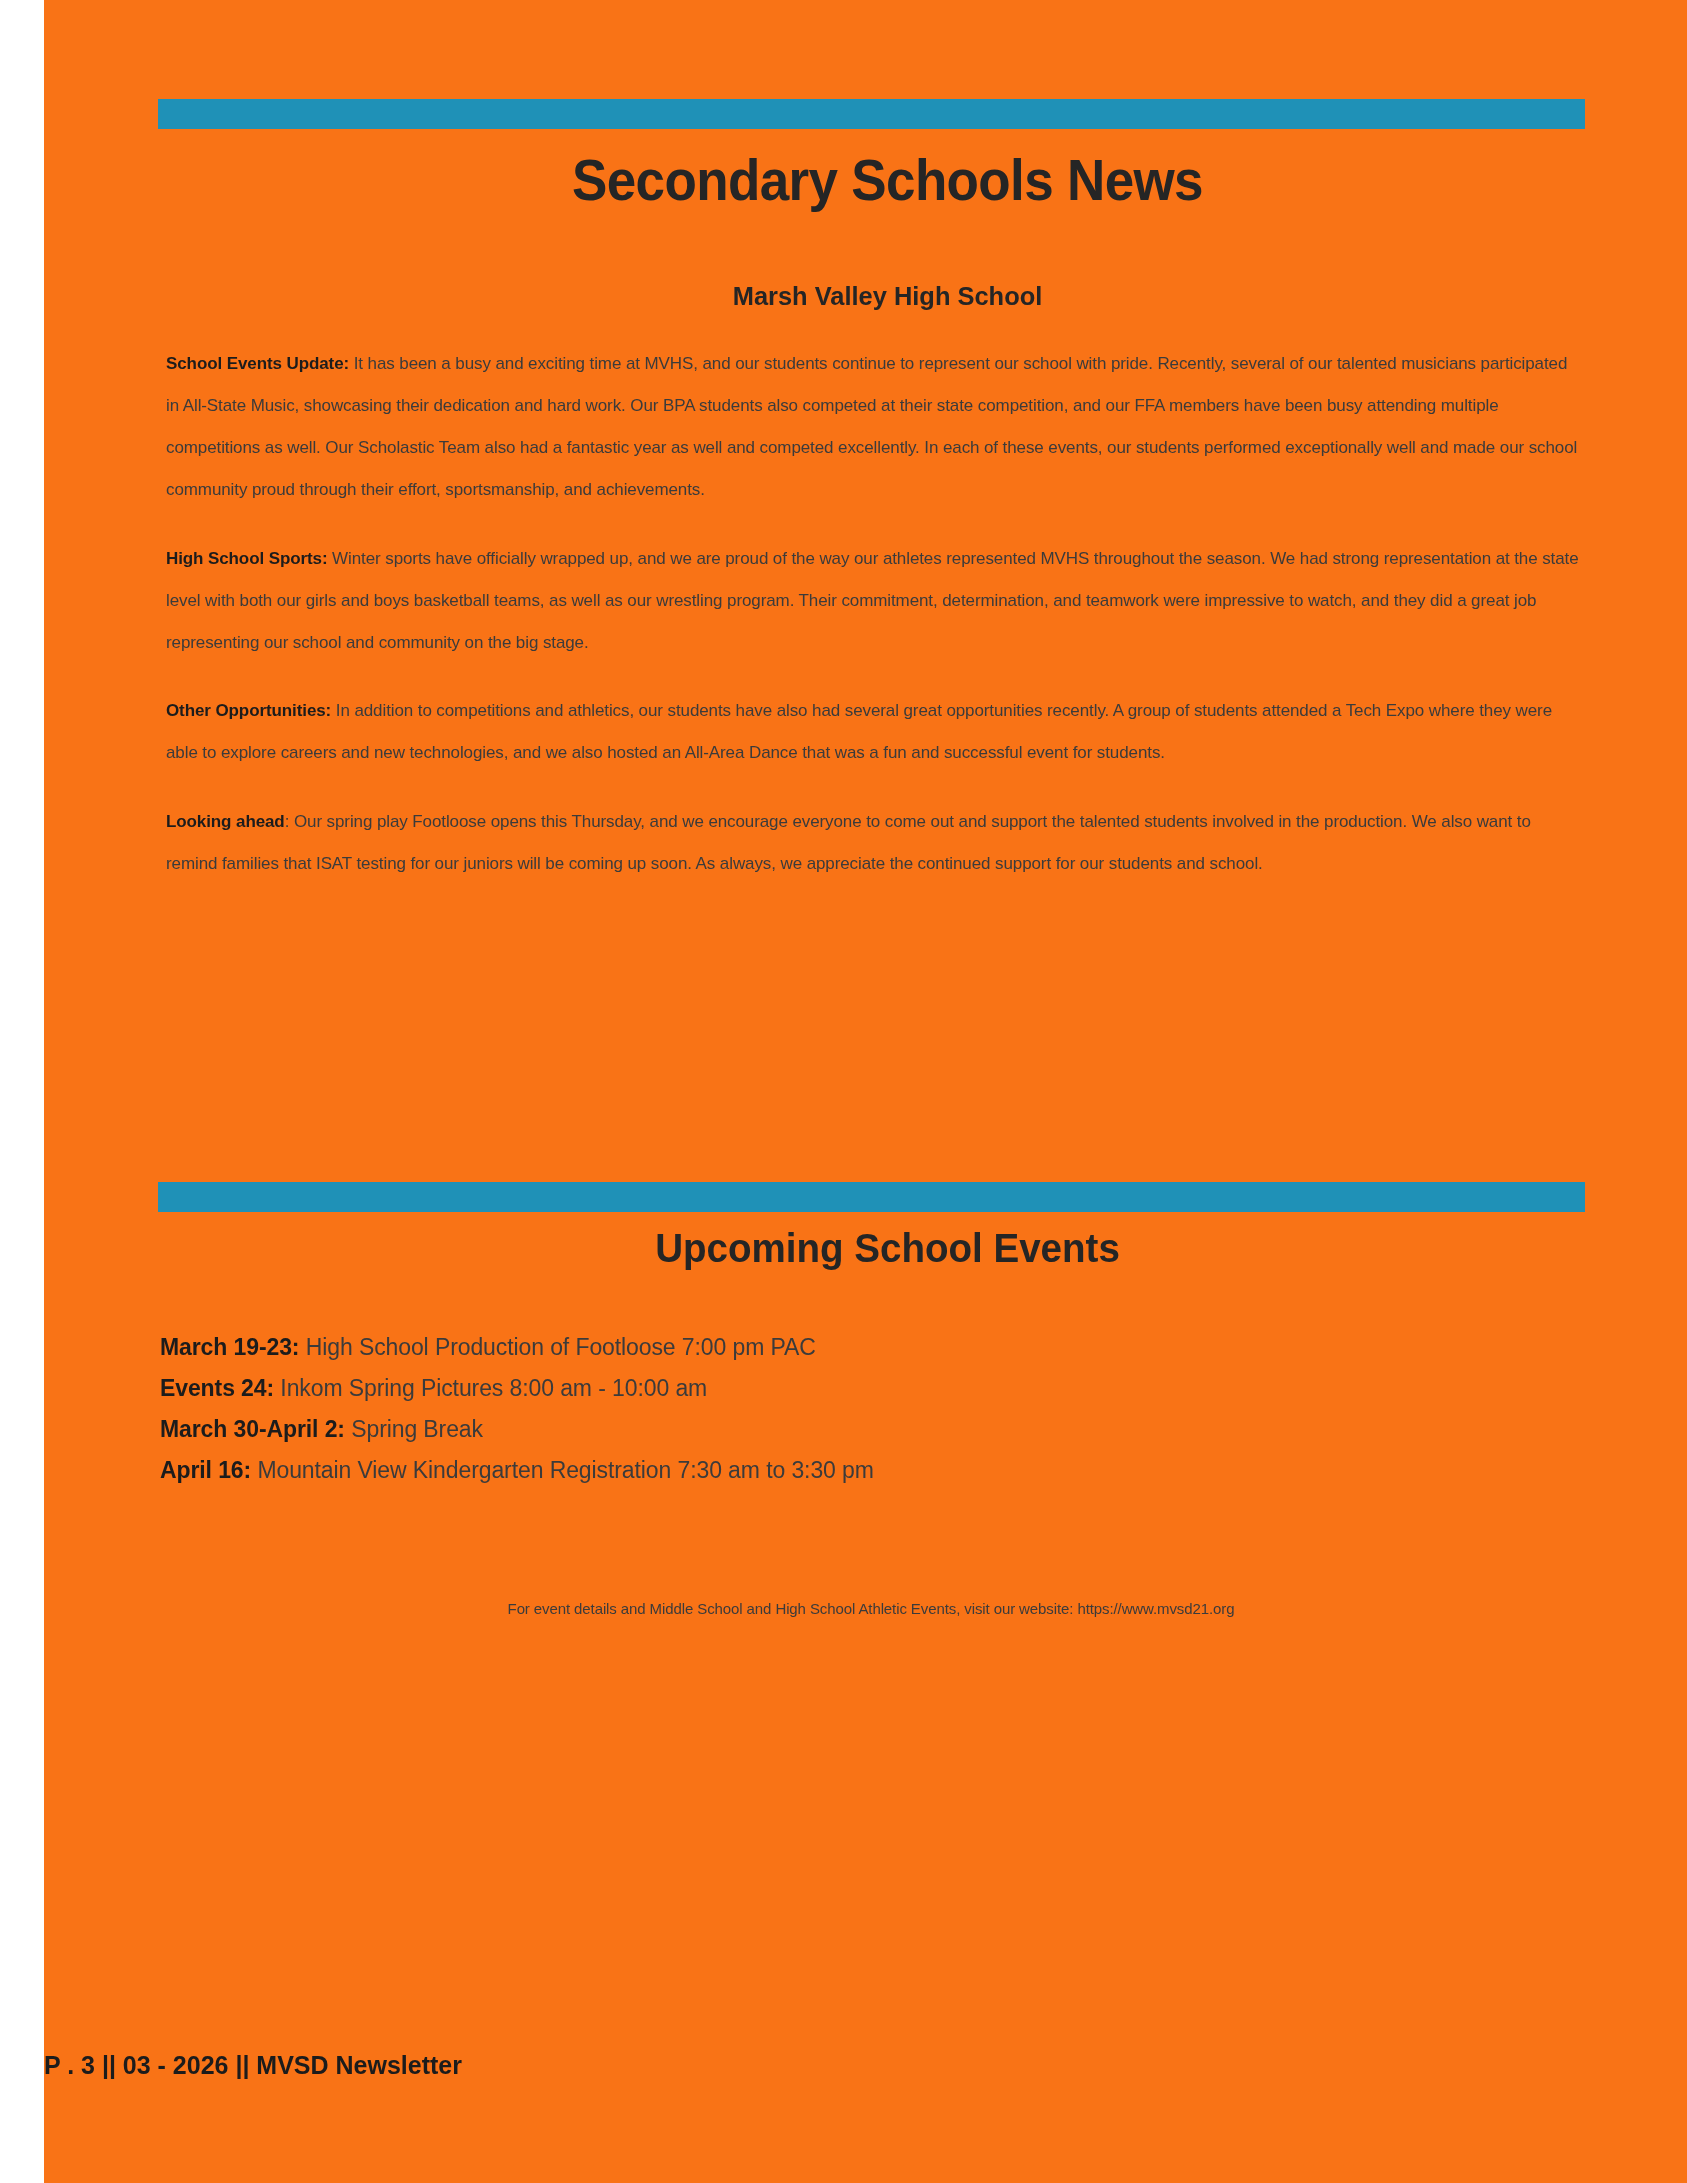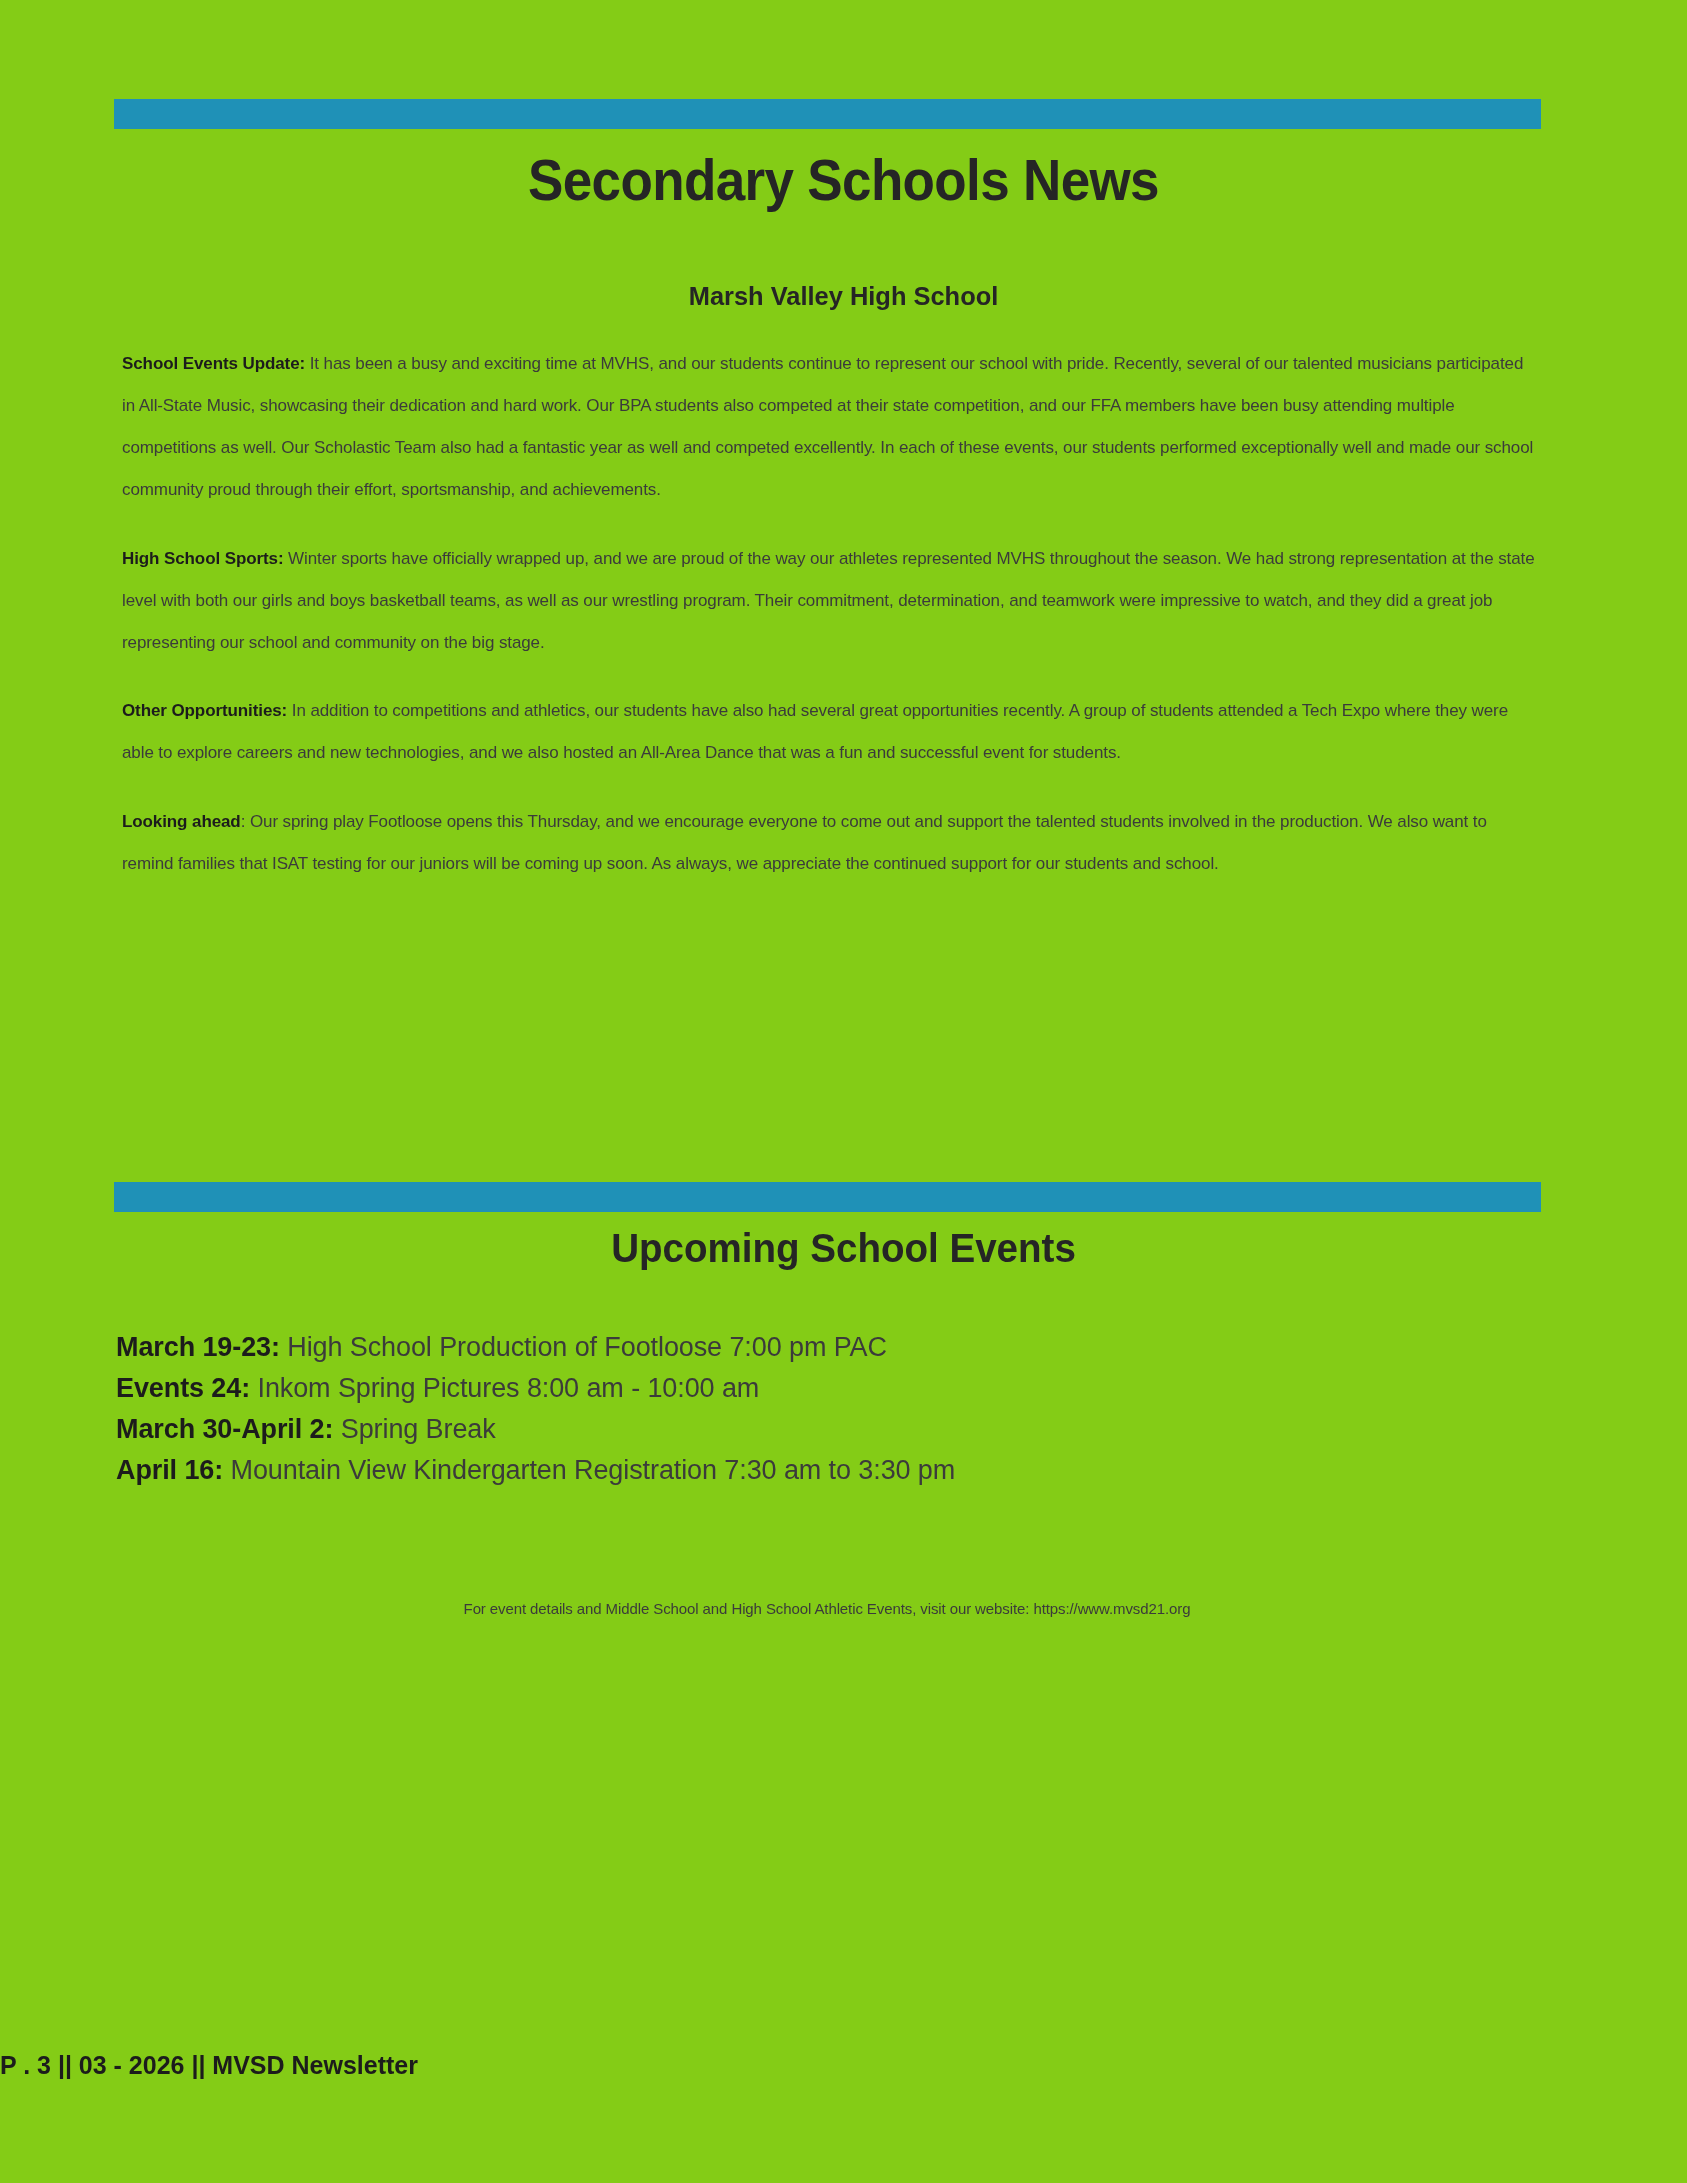--- a/index.html
+++ b/index.html
@@ -12,21 +12,22 @@
     height: 2183px;
     font-family: "Liberation Sans", sans-serif;
     color: #2a2a2a;
     position: relative;
     overflow: hidden;
   }
 
   .page {
     position: absolute;
     inset: 0;
-    background: #84cc16;
+    background: #f97316;
+    margin-left: 44px;
   }
 
   
   .rule {
     position: absolute;
     left: 114px;
     width: 1427px;
     height: 30px;
     background: #1F91B7;
   }
@@ -97,21 +98,21 @@
   }
 
   
   .events-list {
     position: absolute;
     top: 1327px;
     left: 116px;
     width: 1389px;
   }
   .event-row {
-    font-size: 27px;
+    font-size: 23px;
     line-height: 41px;
     color: #3b3b3b;
     white-space: nowrap;
     letter-spacing: -0.1px;
   }
   .event-date {
     font-weight: bold;
     color: #1c1c1c;
   }
 

